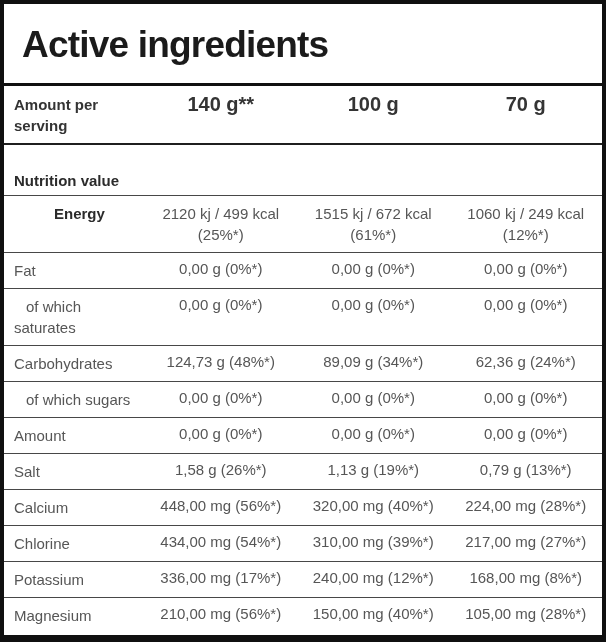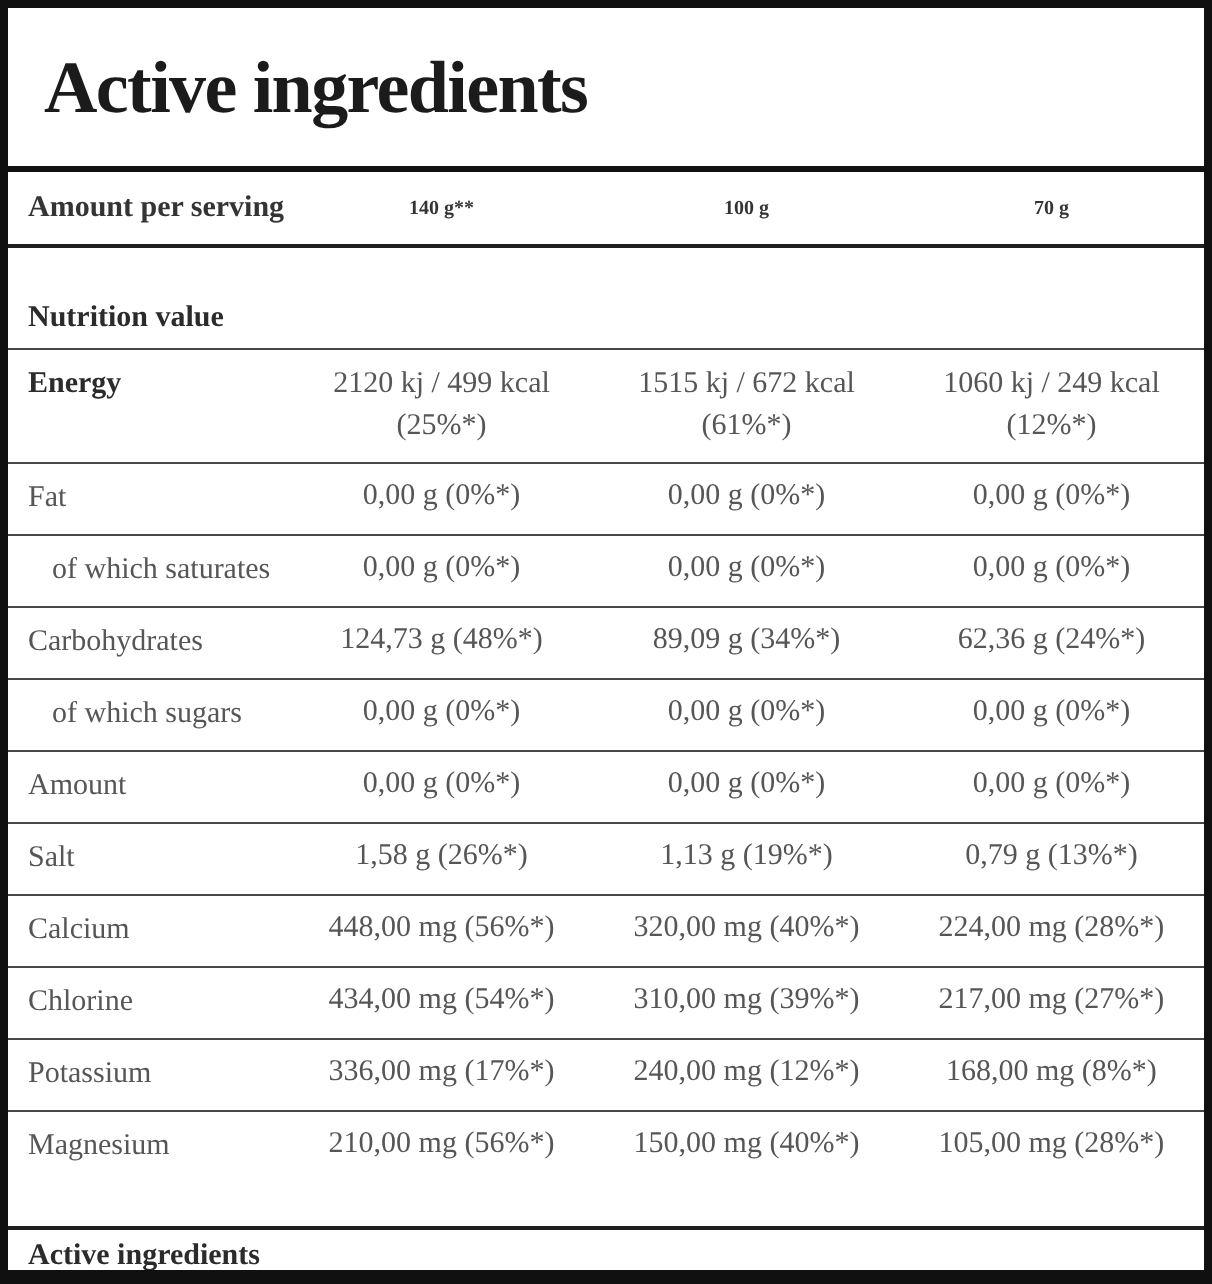--- a/index.html
+++ b/index.html
@@ -1,21 +1,21 @@
 <!DOCTYPE html>
 <html><head>
 <meta charset="utf-8">
 <style>
   html,body{margin:0;padding:0;background:#ffffff;}
   .sheet{
     width:606px;height:642px;box-sizing:border-box;
     background:#ffffff;
     border:4px solid #101010;
     border-bottom-width:7px;
-    font-family:Liberation Serif, serif;
+    font-family:Liberation Sans, sans-serif;
     overflow:hidden;
   }
   .title-bar{
     padding:21px 16px 17px 18px;
     border-bottom:3px solid #101010;
   }
   .title-bar h1{
     margin:0;
     font-size:37px;
     font-weight:bold;
@@ -35,21 +35,21 @@
   .header-label{
     padding-left:10px;
     font-weight:bold;
     font-size:15px;
     line-height:21px;
     color:#343434;
   }
   .header-col{
     text-align:center;
     font-weight:bold;
-    font-size:10px;
+    font-size:20px;
     line-height:21px;
     color:#343434;
   }
   .section-row{
     border-top:2px solid #1f1f1f;
     padding:5px 10px 6px 10px;
     font-weight:bold;
     font-size:15px;
     line-height:17px;
     color:#2b2b2b;
@@ -63,20 +63,21 @@
   .row-label{
     padding-left:10px;
     padding-right:4px;
     font-size:15px;
     line-height:21px;
     color:#565656;
   }
   .row-label.bold{
     font-weight:bold;
     color:#2b2b2b;
+    margin-left:40px;
   }
   .row-label.indent{
     text-indent:12px;
   }
   .value-cell{
     text-align:center;
     font-size:15px;
     color:#565656;
   }
   .value-cell div{line-height:21px;}

